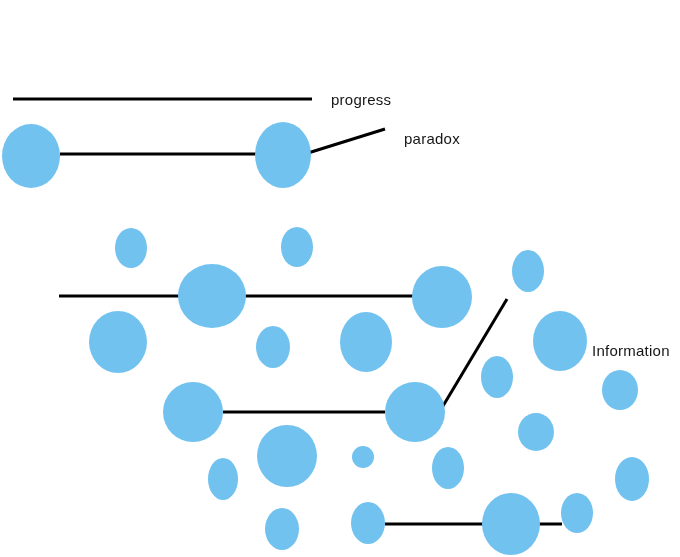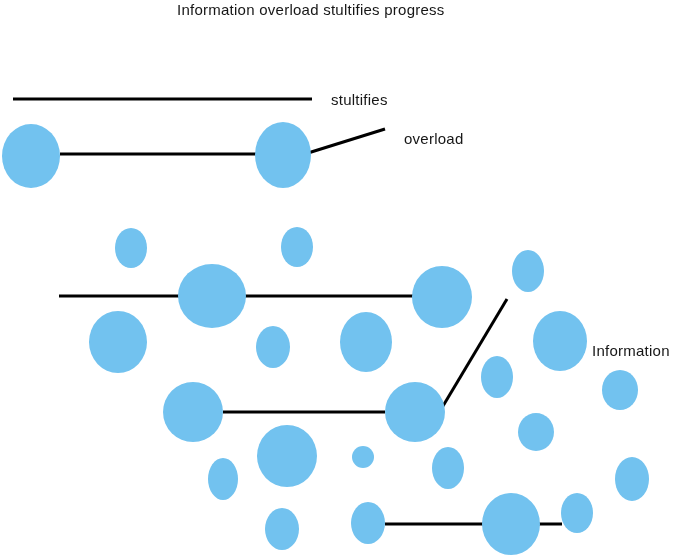--- a/index.html
+++ b/index.html
@@ -67,20 +67,19 @@
       <ellipse cx="448" cy="468" rx="16" ry="21" fill="#72C2EF"></ellipse>
       <ellipse cx="287" cy="456" rx="30" ry="31" fill="#72C2EF"></ellipse>
       <ellipse cx="223" cy="479" rx="15" ry="21" fill="#72C2EF"></ellipse>
       <ellipse cx="632" cy="479" rx="17" ry="22" fill="#72C2EF"></ellipse>
       <ellipse cx="282" cy="529" rx="17" ry="21" fill="#72C2EF"></ellipse>
       <ellipse cx="368" cy="523" rx="17" ry="21" fill="#72C2EF"></ellipse>
       <ellipse cx="511" cy="524" rx="29" ry="31" fill="#72C2EF"></ellipse>
       <ellipse cx="577" cy="513" rx="16" ry="20" fill="#72C2EF"></ellipse>
     </svg>
 
-  <div class="txt title">Information overload stultifies progress</div>
 
-  <div class="txt lbl-postulate">stultifies</div>
+  <div class="txt lbl-postulate">progress</div>
 
-  <div class="txt lbl-paradox">overload</div>
+  <div class="txt lbl-paradox">paradox</div>
 
   <div class="txt lbl-information">Information</div>
 </div>
 
 </body></html>

